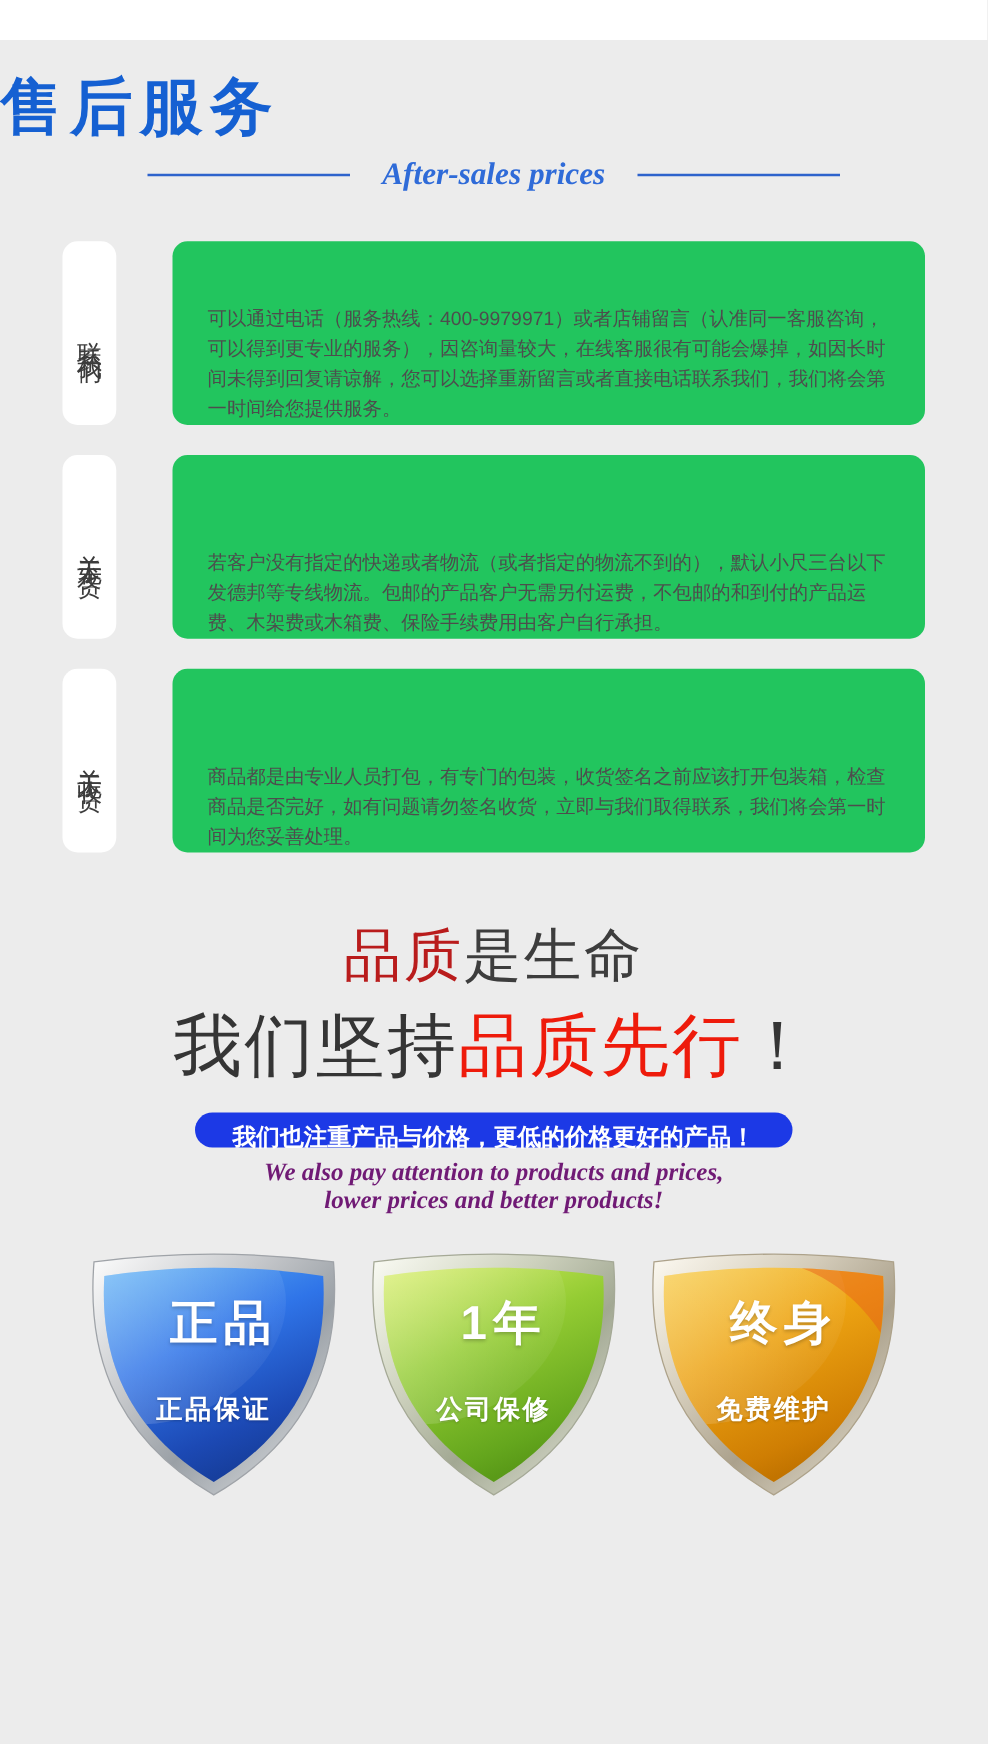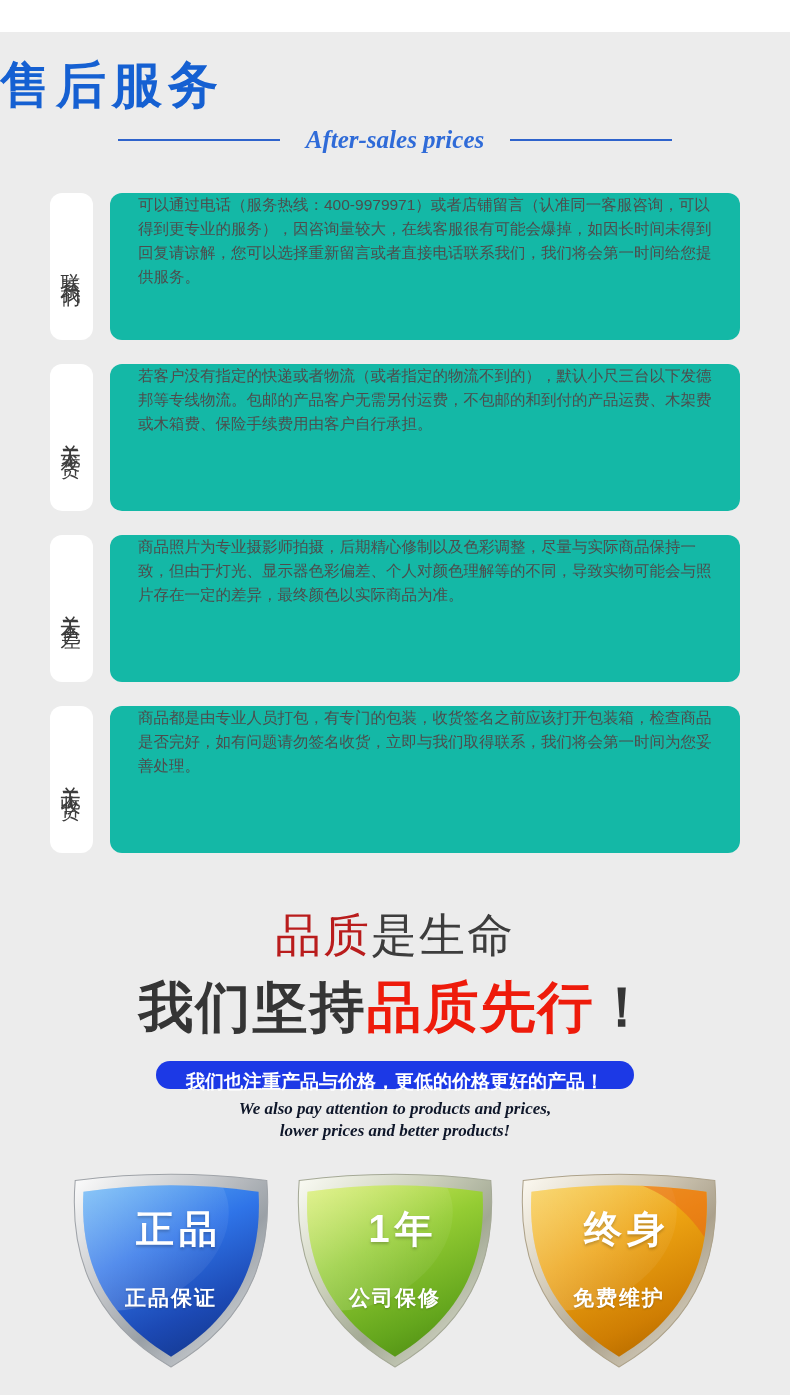--- a/index.html
+++ b/index.html
@@ -49,59 +49,59 @@
     align-items:center;
     justify-content:center;
     writing-mode:vertical-rl;
     text-orientation:upright;
     font-size:20px;
     color:#3c3c3c;
     letter-spacing:5px;
   }
   .service-card {
     flex:1;
-    margin-left:17px;
-    background:#14b8a6;
+    margin-left:45px;
+    background:#22c55e;
     border-radius:12px;
     display:flex;
-    align-items:flex-start;
+    align-items:flex-end;
     padding:0 28px;
   }
   .service-text {
     font-size:15.5px;
     line-height:24px;
     color:#4d4d4d;
   }
 
   
   .quality { text-align:center; }
   .q-line1 { margin-top:52px; font-size:46px; color:#3d3d3d; letter-spacing:2px; }
   .q-line1 .hl { color:#b91c1c; }
-  .q-line2 { margin-top:4px; font-size:55px; font-weight:bold; color:#353535; letter-spacing:2px; }
+  .q-line2 { margin-top:4px; font-size:55px; font-weight:normal; color:#353535; letter-spacing:2px; }
   .q-line2 .hl { color:#ee1b0b; }
   .q-banner {
     margin:16px auto 0 auto;
     width:fit-content;
     padding:0 30px;
     height:28px;
     line-height:42px;
     border-radius:21px;
     background:#1c39e6;
     color:#ffffff;
     font-size:19px;
     font-weight:bold;
   }
   .q-english {
     margin-top:9px;
     font-family:"Liberation Serif", serif;
     font-style:italic;
     font-weight:bold;
-    font-size:17px;
+    font-size:20px;
     line-height:22px;
-    color:#0f172a;
+    color:#701a75;
   }
 
   
   .badges {
     margin-top:16px;
     display:flex;
     justify-content:center;
     gap:18px;
   }
   .badge { position:relative; width:206px; height:216px; }
@@ -140,26 +140,20 @@
   <div class="service-row">
     <div class="service-label">联系我们</div>
     <div class="service-card">
       <div class="service-text">可以通过电话（服务热线：400-9979971）或者店铺留言（认准同一客服咨询，可以得到更专业的服务），因咨询量较大，在线客服很有可能会爆掉，如因长时间未得到回复请谅解，您可以选择重新留言或者直接电话联系我们，我们将会第一时间给您提供服务。</div>
     </div>
   </div>
   <div class="service-row">
     <div class="service-label">关于发货</div>
     <div class="service-card">
       <div class="service-text">若客户没有指定的快递或者物流（或者指定的物流不到的），默认小尺三台以下发德邦等专线物流。包邮的产品客户无需另付运费，不包邮的和到付的产品运费、木架费或木箱费、保险手续费用由客户自行承担。</div>
-    </div>
-  </div>
-  <div class="service-row">
-    <div class="service-label">关于色差</div>
-    <div class="service-card">
-      <div class="service-text">商品照片为专业摄影师拍摄，后期精心修制以及色彩调整，尽量与实际商品保持一致，但由于灯光、显示器色彩偏差、个人对颜色理解等的不同，导致实物可能会与照片存在一定的差异，最终颜色以实际商品为准。</div>
     </div>
   </div>
   <div class="service-row">
     <div class="service-label">关于收货</div>
     <div class="service-card">
       <div class="service-text">商品都是由专业人员打包，有专门的包装，收货签名之前应该打开包装箱，检查商品是否完好，如有问题请勿签名收货，立即与我们取得联系，我们将会第一时间为您妥善处理。</div>
     </div>
   </div>
 </div>
 

